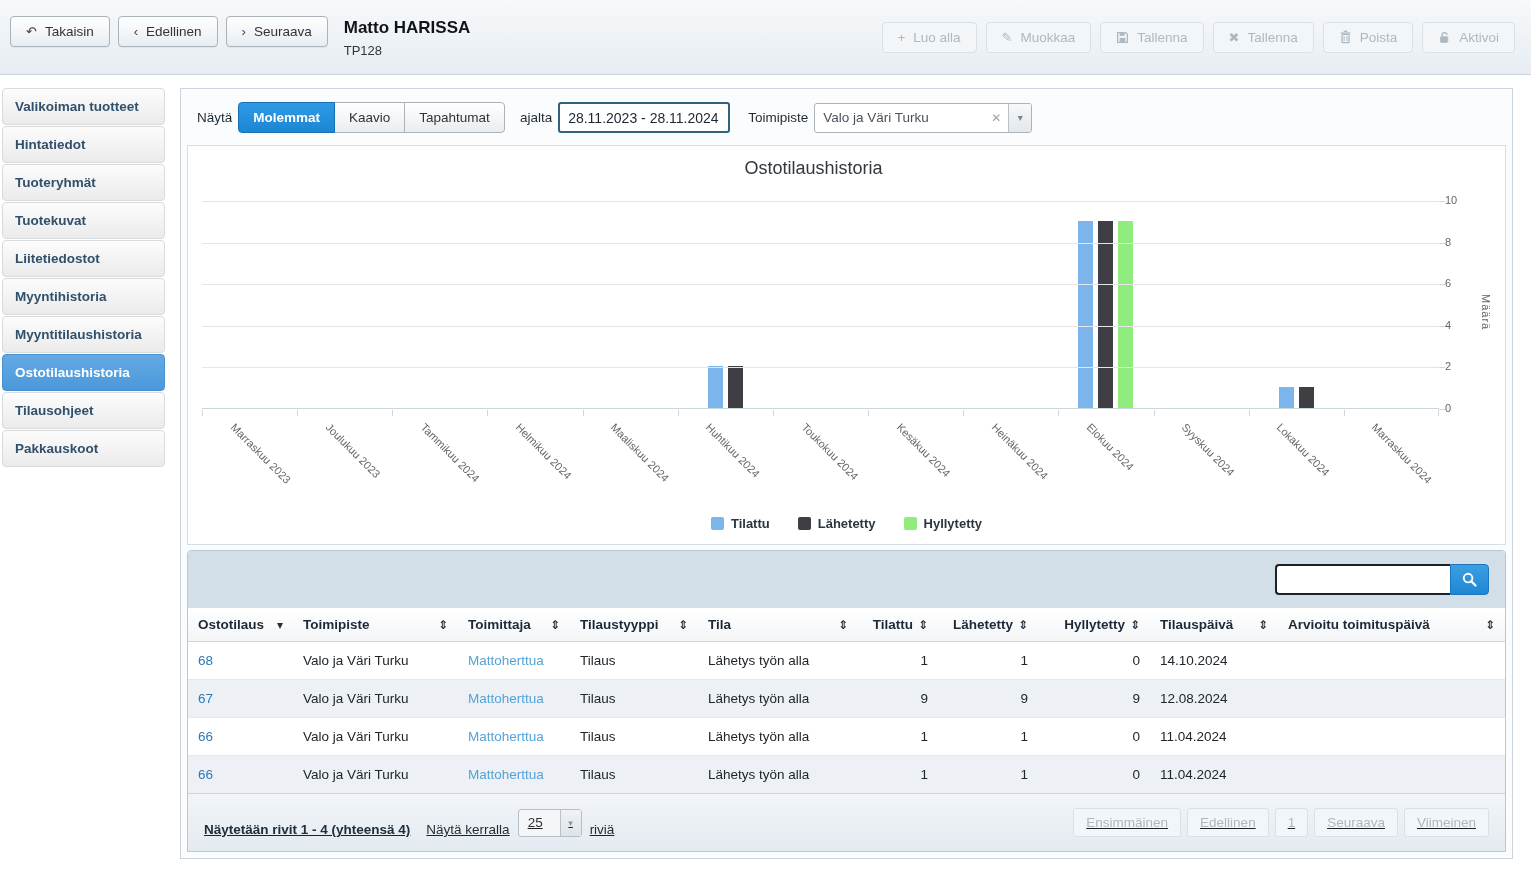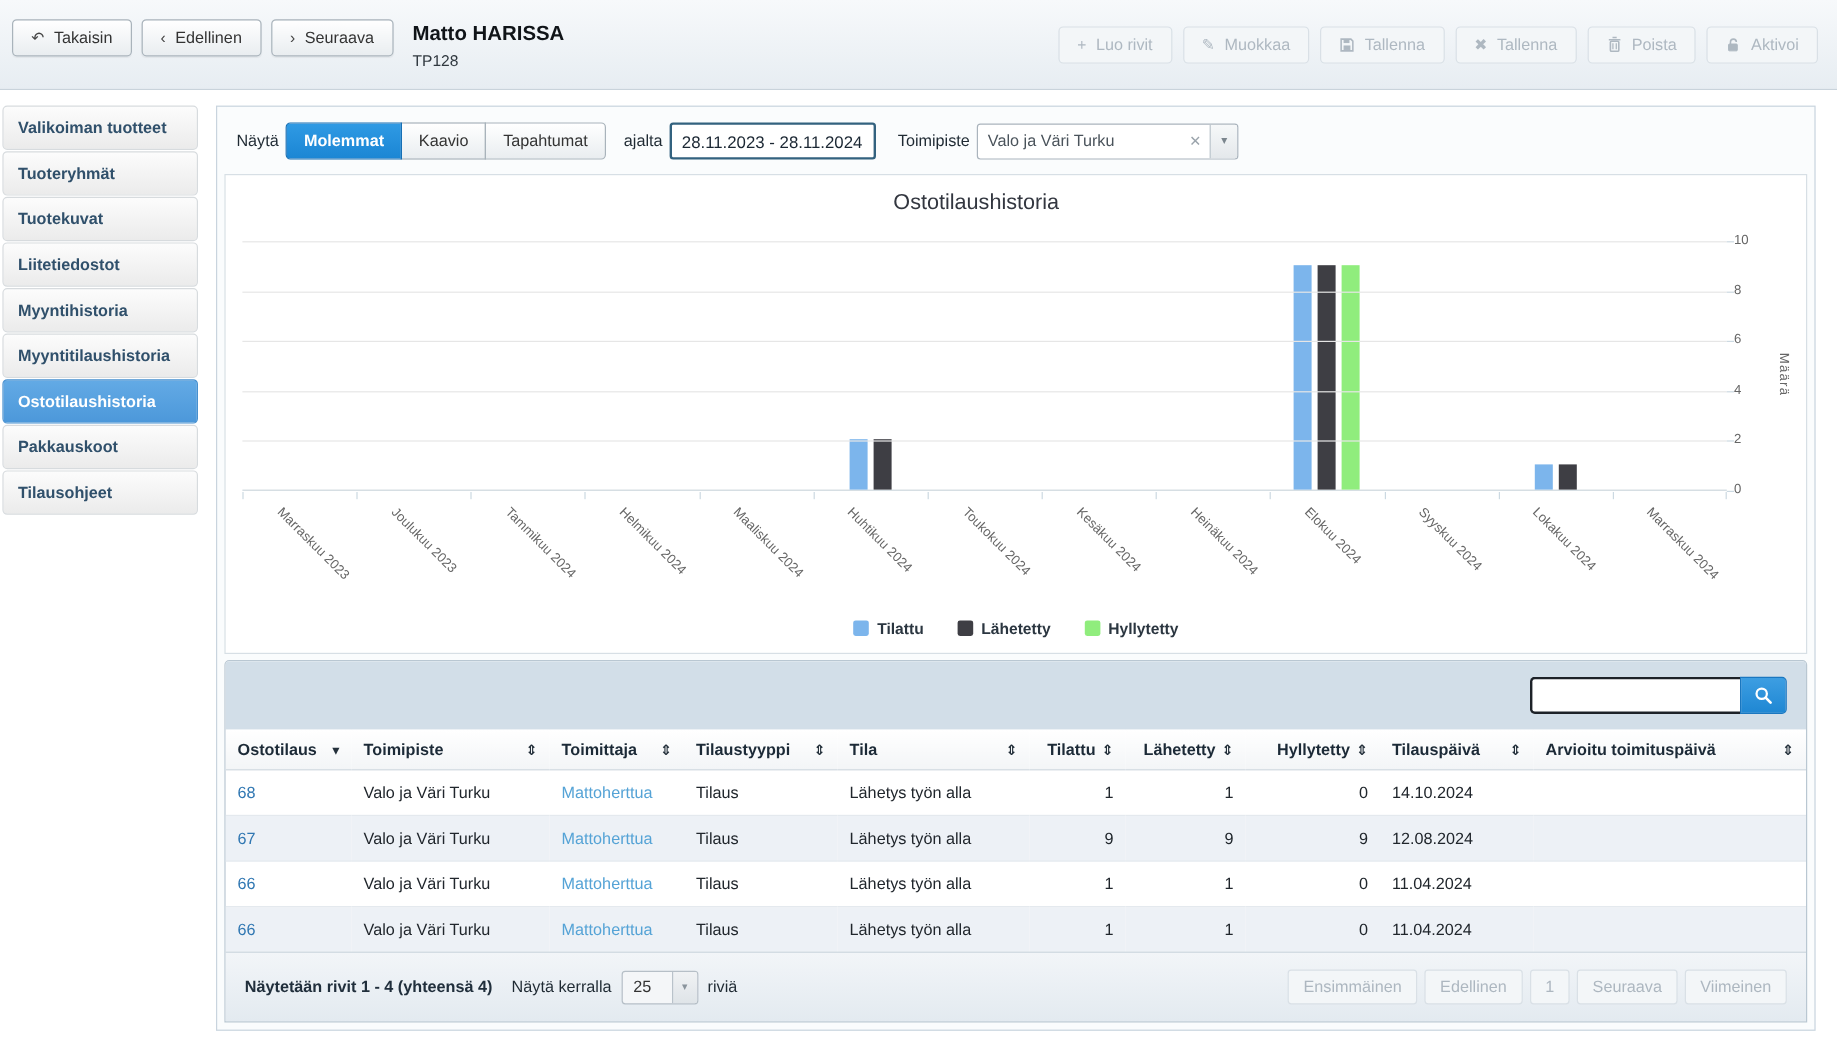--- a/index.html
+++ b/index.html
@@ -145,22 +145,22 @@
   tbody tr:first-child td { border-top:none; }
   td.c-link0 { color:#3077b2; cursor:pointer; }
   td.c-link2 { color:#55a3d6; cursor:pointer; }
   
   col.c0{width:105px} col.c1{width:165px} col.c2{width:112px} col.c3{width:128px} col.c4{width:160px}
   col.c5{width:80px} col.c6{width:100px} col.c7{width:112px} col.c8{width:128px} col.c9{width:auto}
   th:nth-child(6) .th-lbl, th:nth-child(7) .th-lbl, th:nth-child(8) .th-lbl { text-align:right; }
   td:nth-child(6), td:nth-child(7), td:nth-child(8) { text-align:right; }
   
   .tfooter {
-    display:flex; align-items:center; padding:14px 16px;
-    background:linear-gradient(#f2f5f8,#e3eaf0); border-top:1px solid #c9d4dd;
+    display:flex; align-items:flex-end; padding:14px 16px;
+    background:linear-gradient(#f2f5f8,#e3eaf0); border-top:1px solid #c9d4dd;text-decoration:underline;
   }
   .tf-info { font-weight:bold; color:#212f3c; margin-right:16px; }
   .tf-label { color:#1f2a33; margin-right:8px; }
   .page-size {
     display:flex; width:64px; height:28px; background:#f4f6f8;
     border:1px solid #b6bfc7; border-radius:3px; overflow:hidden; margin-right:8px; cursor:pointer;
   }
   .page-size-val { flex:1; padding:5px 0 0 9px; color:#333; }
   .page-size-caret {
     width:21px; display:flex; align-items:center; justify-content:center;
@@ -192,21 +192,21 @@
       <span>Seuraava</span>
     </button>
     <div class="title-block">
       <div class="page-title">Matto HARISSA</div>
       <div class="page-subtitle">TP128</div>
     </div>
   </div>
   <div class="topbar-right" id="action-buttons">
       <button class="btn disabled">
         <span class="ic">+</span>
-        <span>Luo rivit</span>
+        <span>Luo alla</span>
       </button>
       <button class="btn disabled">
         <span class="ic">✎</span>
         <span>Muokkaa</span>
       </button>
       <button class="btn disabled">
         <span class="ic">
           <svg width="13" height="13" viewBox="0 0 16 16">
             <path d="M2 2h10l2 2v10H2z" fill="none" stroke="currentColor" stroke-width="1.6"></path>
             <rect x="5" y="9" width="6" height="4" fill="currentColor"></rect>
@@ -239,28 +239,29 @@
           </svg>
         </span>
         <span>Aktivoi</span>
       </button>
     </div>
 </div>
 
 <div class="layout">
   <div class="sidebar" id="sidebar">
       <div class="side-item">Valikoiman tuotteet</div>
+      <div class="side-item">Hintatiedot</div>
       <div class="side-item">Tuoteryhmät</div>
       <div class="side-item">Tuotekuvat</div>
       <div class="side-item">Liitetiedostot</div>
       <div class="side-item">Myyntihistoria</div>
       <div class="side-item">Myyntitilaushistoria</div>
       <div class="side-item selected">Ostotilaushistoria</div>
+      <div class="side-item">Tilausohjeet</div>
       <div class="side-item">Pakkauskoot</div>
-      <div class="side-item">Tilausohjeet</div>
     </div>
 
   <div class="panel">
 
     <div class="filter-row">
       <span class="flabel">Näytä</span>
       <span class="view-group" id="view-group">
           <button class="vbtn active">Molemmat</button>
           <button class="vbtn">Kaavio</button>
           <button class="vbtn">Tapahtumat</button>

